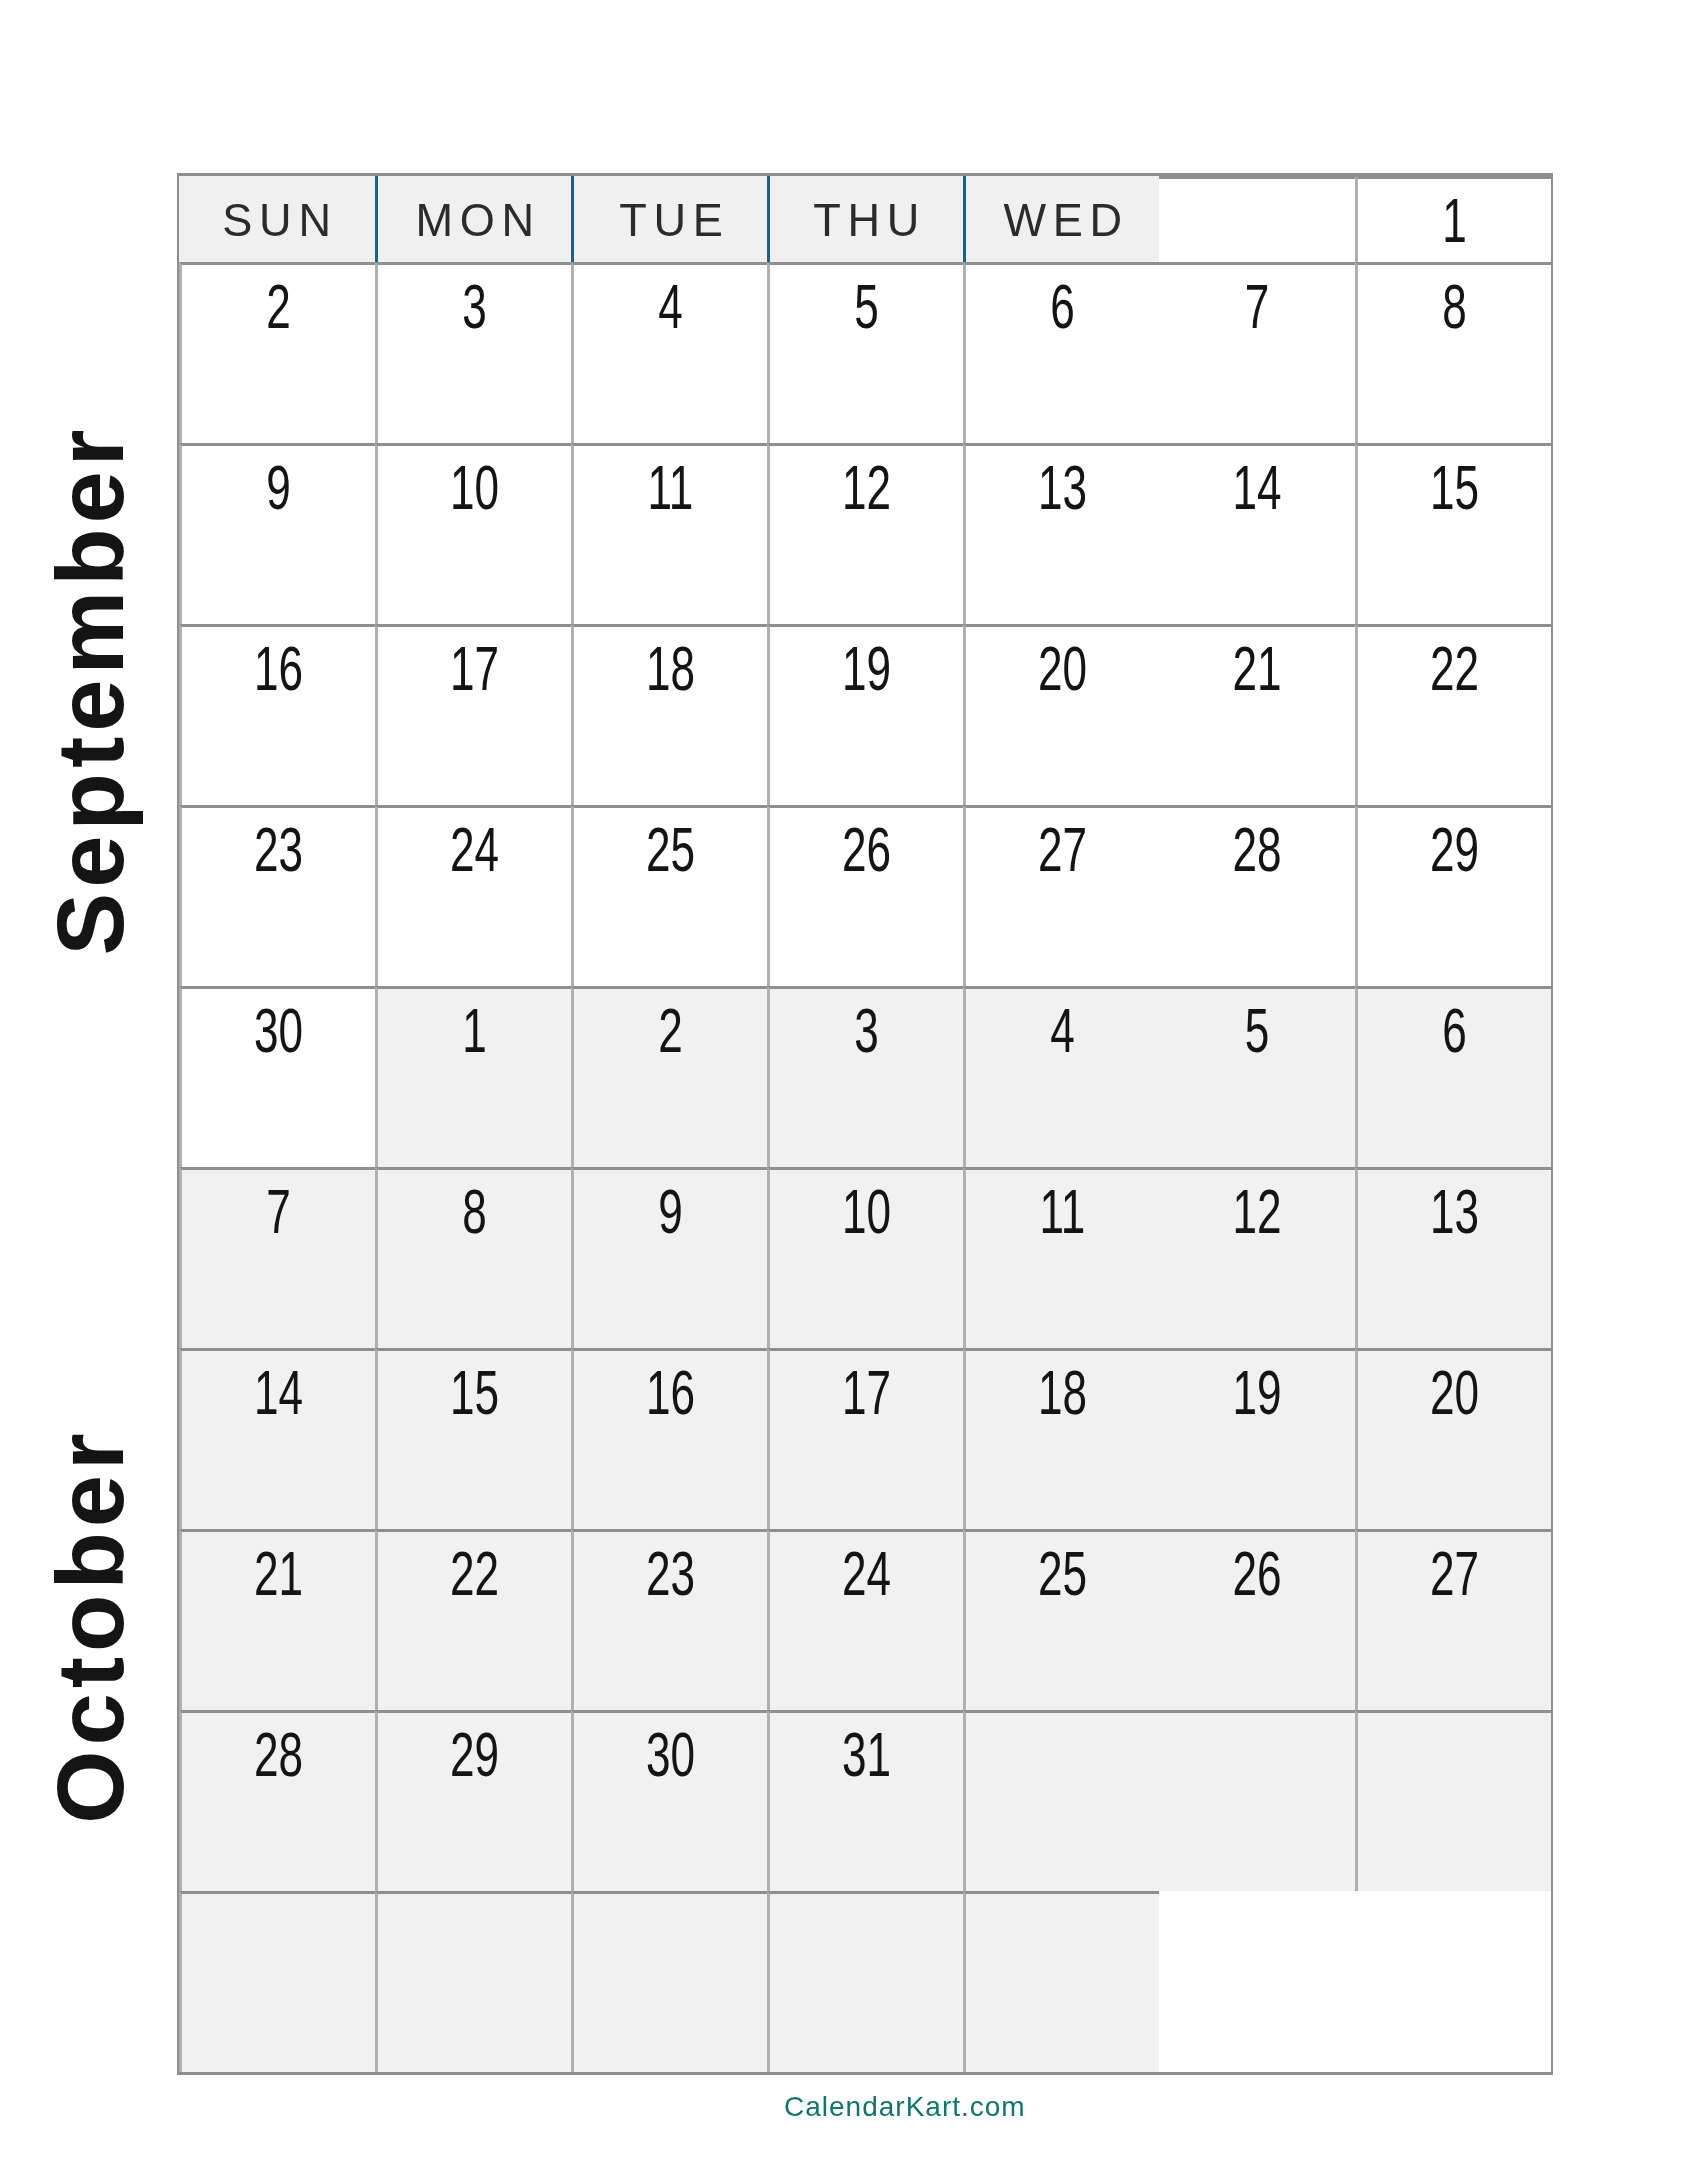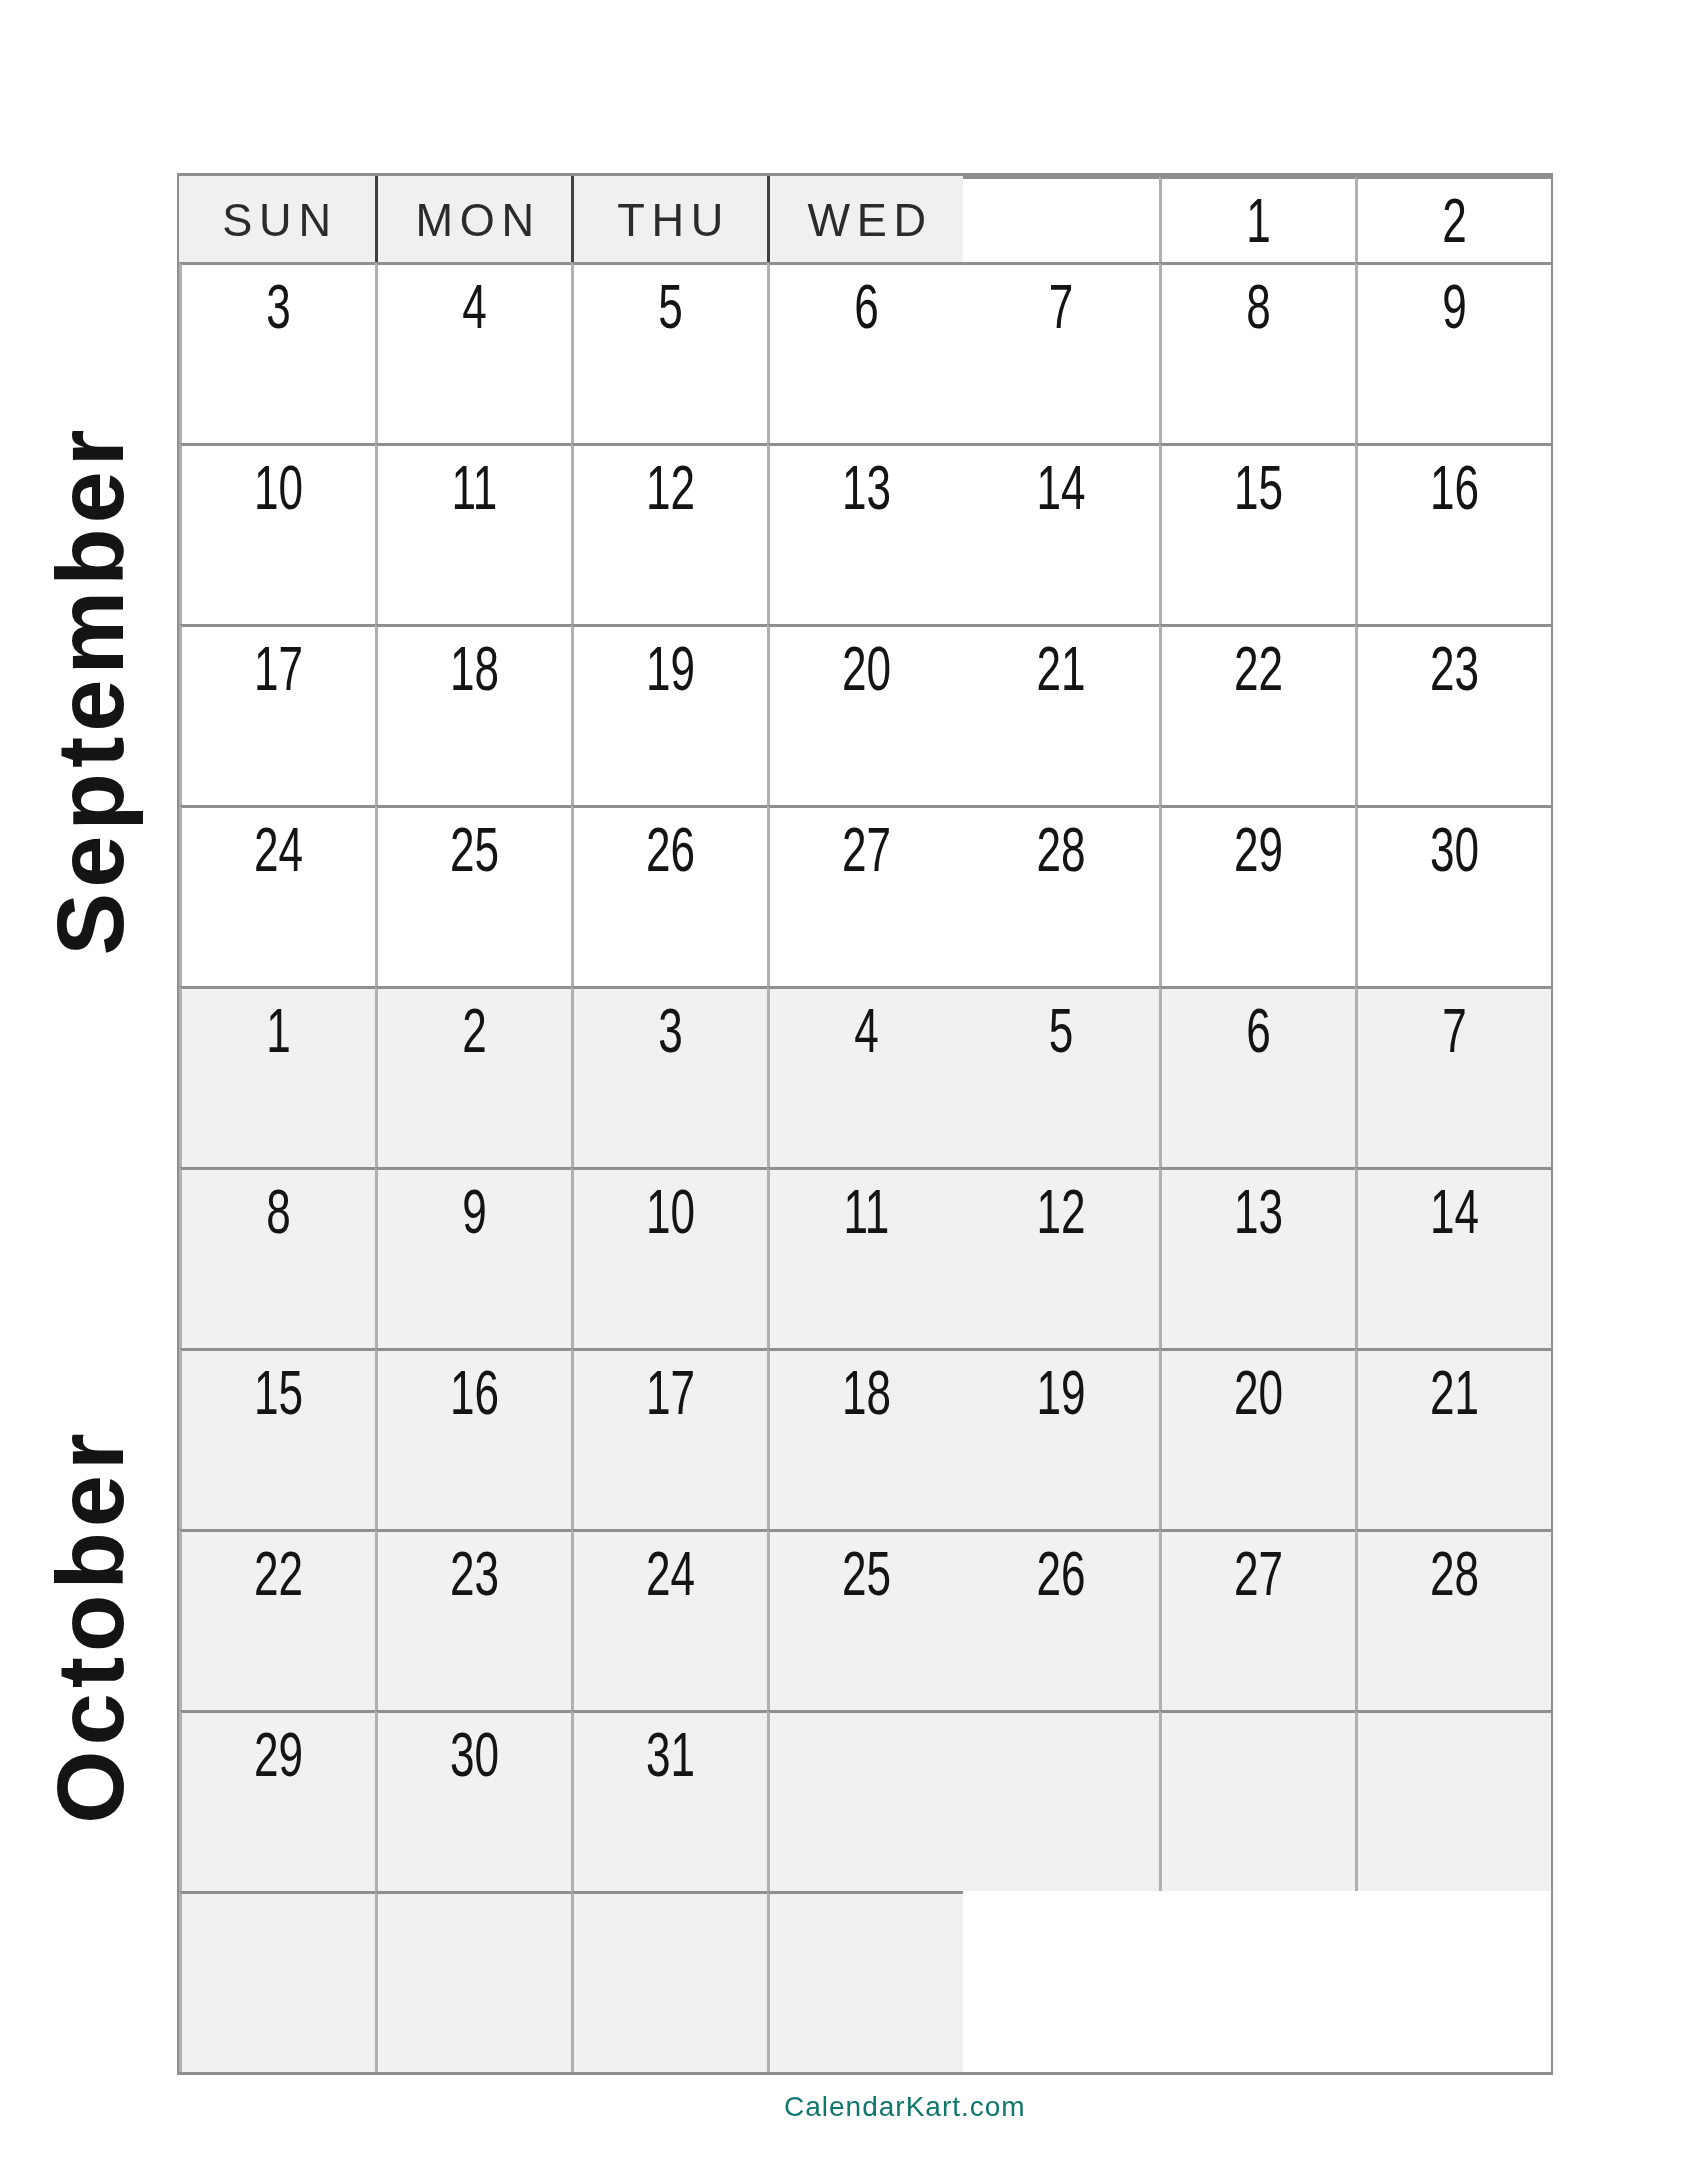--- a/index.html
+++ b/index.html
@@ -25,21 +25,21 @@
     grid-template-columns: repeat(7, 1fr);
     grid-template-rows: 86px repeat(10, 181px);
     border: 3px solid #8f8f8f;
     border-left-width: 2px;
     border-right-width: 2px;
     background: #ffffff;
     box-sizing: content-box;
   }
   .hcell {
     background: #f0f0f0;
-    border-left: 3px solid #404040;
+    border-left: 3px solid #0369a1;
     display: flex;
     align-items: center;
     justify-content: center;
     box-sizing: border-box;
   }
   .hcell:first-child { border-left: none; }
   .hcell span {
     font-size: 47px;
     color: #2b2b2b;
     letter-spacing: 7px;
@@ -97,20 +97,23 @@
 <div class="month-label october">October</div>
 
 <div class="calendar">
     <div class="hcell">
       <span>SUN</span>
     </div>
     <div class="hcell">
       <span>MON</span>
     </div>
     <div class="hcell">
+      <span>TUE</span>
+    </div>
+    <div class="hcell">
       <span>THU</span>
     </div>
     <div class="hcell">
       <span>WED</span>
     </div>
     <div class="cell sep c0"></div>
     <div class="cell sep">
       <span class="daynum">1</span>
     </div>
     <div class="cell sep">

